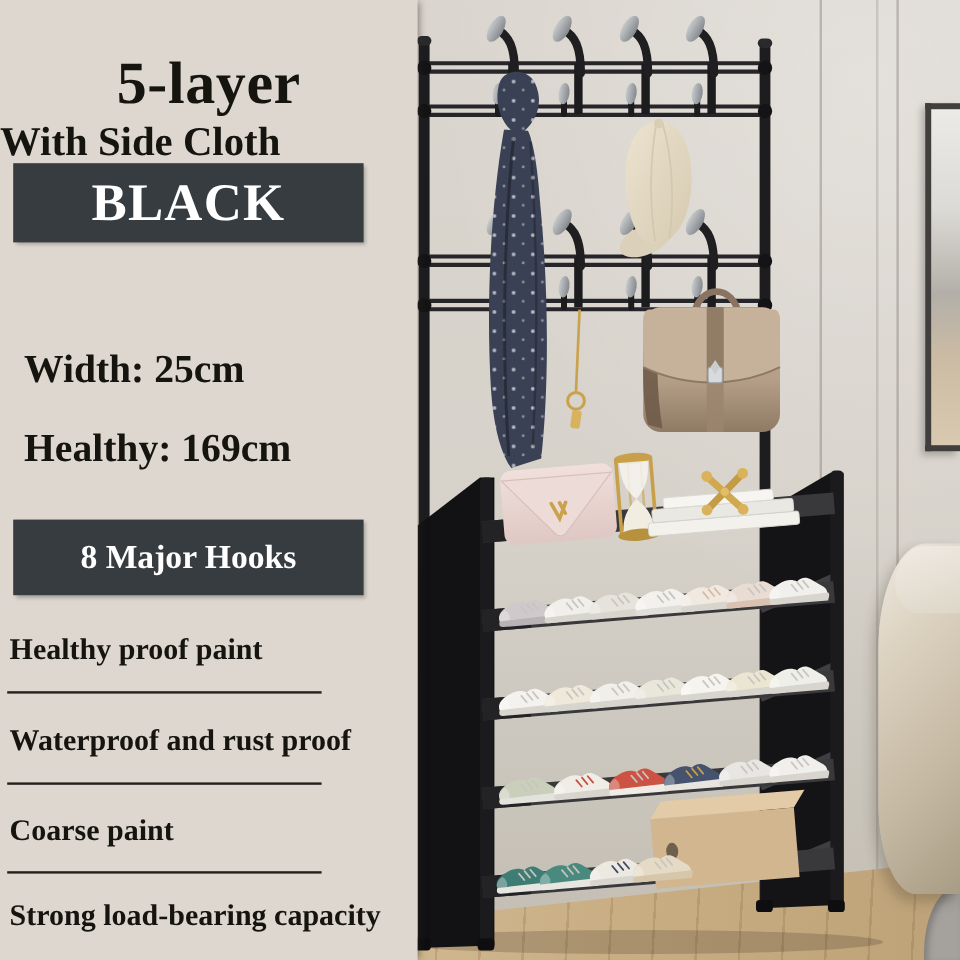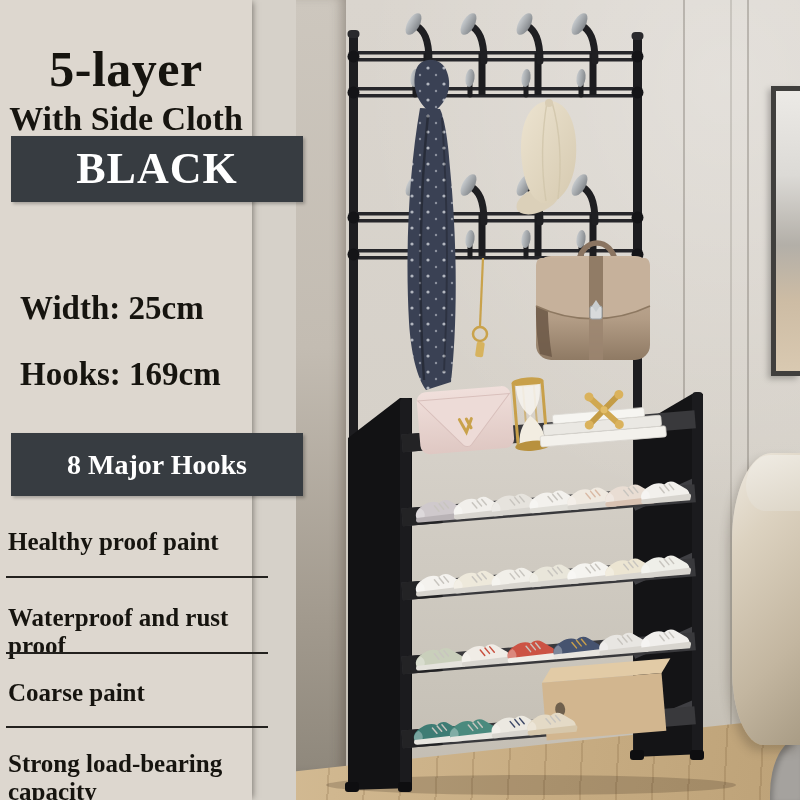--- a/index.html
+++ b/index.html
@@ -47,25 +47,25 @@
     background:linear-gradient(160deg,#f0ece4,#ddd6c8);
     border-radius:70% 0 0 55% / 85% 0 0 70%;
   }
   .scene{position:absolute;inset:0;}
   
   .sh-up{fill:var(--up,#efede8);}
   .sh-sole{fill:var(--sole,#d8d5cf);}
   .sh-lace{stroke:var(--lace,#c8c5bf);stroke-width:1.8;fill:none;stroke-linecap:round;}
   .sh-toe{fill:#ffffff;}
   
-  .info{position:absolute;left:0;top:0;width:252px;height:800px;background:#ddd7cf;
+  .info{position:absolute;left:0;top:0;width:348px;height:800px;background:#ddd7cf;
     color:#16140f;box-shadow:3px 0 6px -2px rgba(40,35,30,.5);}
   .info .title{position:absolute;top:6px;left:0;width:100%;text-align:center;
     font-size:50px;font-weight:700;letter-spacing:.5px;}
-  .info .subtitle{position:absolute;top:72px;left:0;width:100%;text-align:center;
+  .info .subtitle{position:absolute;top:72px;left:0;width:100%;text-align:left;
     font-size:34px;font-weight:700;}
   .badge{position:absolute;left:11px;width:292px;background:#373c41;color:#fff;
     text-align:center;font-weight:700;box-shadow:2px 2px 3px rgba(0,0,0,.25);}
   .badge.black{top:136px;height:66px;line-height:66px;font-size:44px;letter-spacing:1px;}
   .badge.hooks{top:433px;height:63px;line-height:63px;font-size:28px;}
   .dim{position:absolute;left:20px;font-size:33px;font-weight:700;}
   .dim.d0{top:224px;}.dim.d1{top:290px;}.dim.d2{top:356px;}
   .feature{position:absolute;left:8px;font-size:25px;font-weight:700;}
   .feature.f0{top:528px;}.feature.f1{top:604px;}.feature.f2{top:679px;}.feature.f3{top:750px;}
   .divider{position:absolute;left:6px;width:262px;height:0;border-top:2px solid #23211e;}
@@ -308,21 +308,21 @@
         <line x1="110" y1="762" x2="404" y2="762" stroke="url(#barGrad)" stroke-width="9" stroke-linecap="round"></line>
       </g>
     </svg>
   </div>
 
   <aside class="info">
     <h1 class="title">5-layer</h1>
     <h2 class="subtitle">With Side Cloth</h2>
     <div class="badge black">BLACK</div>
     <div class="dim d1">Width: 25cm</div>
-    <div class="dim d2">Hooks: 169cm</div>
+    <div class="dim d2">Healthy: 169cm</div>
     <div class="badge hooks">8 Major Hooks</div>
     <div class="feature f0">Healthy proof paint</div>
     <div class="divider v0"></div>
     <div class="feature f1">Waterproof and rust proof</div>
     <div class="divider v1"></div>
     <div class="feature f2">Coarse paint</div>
     <div class="divider v2"></div>
     <div class="feature f3">Strong load-bearing capacity</div>
   </aside>
 </div>

